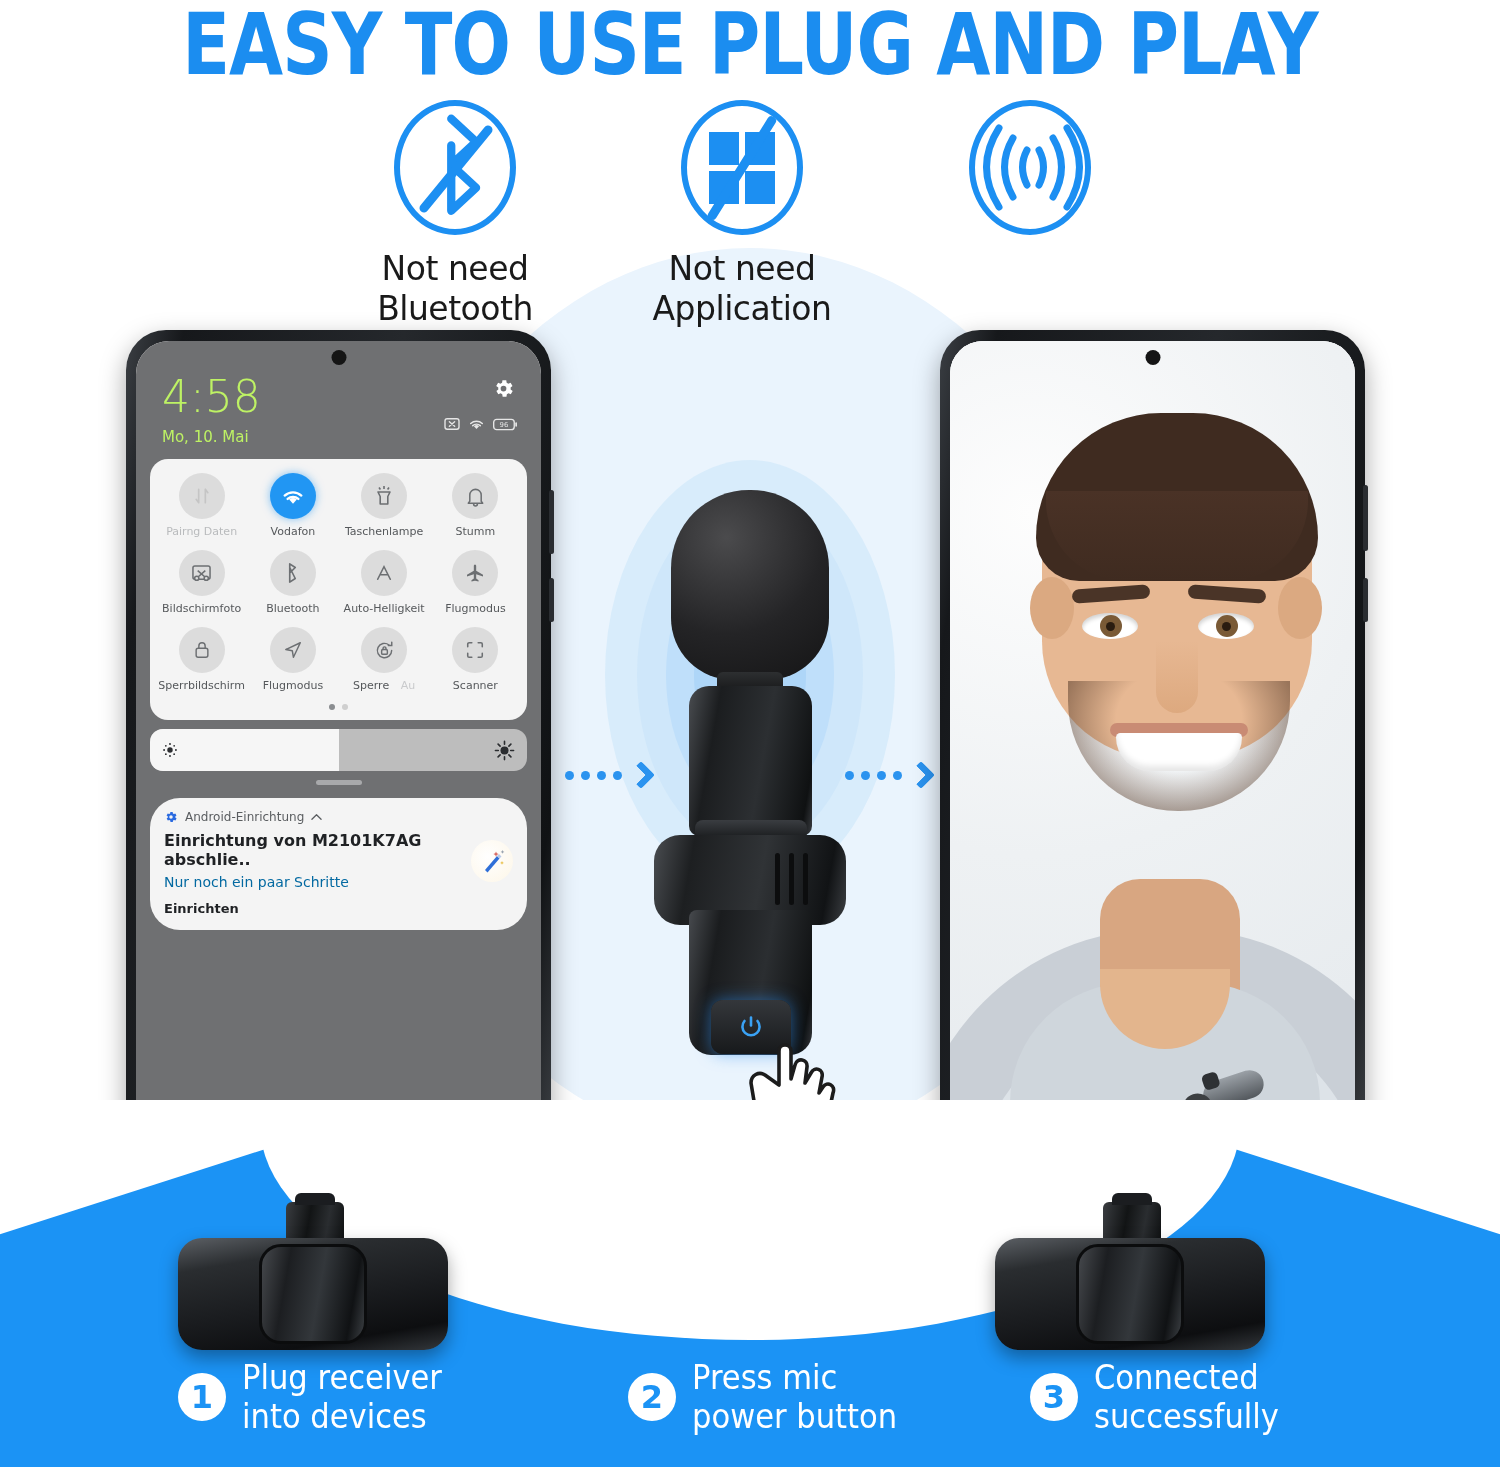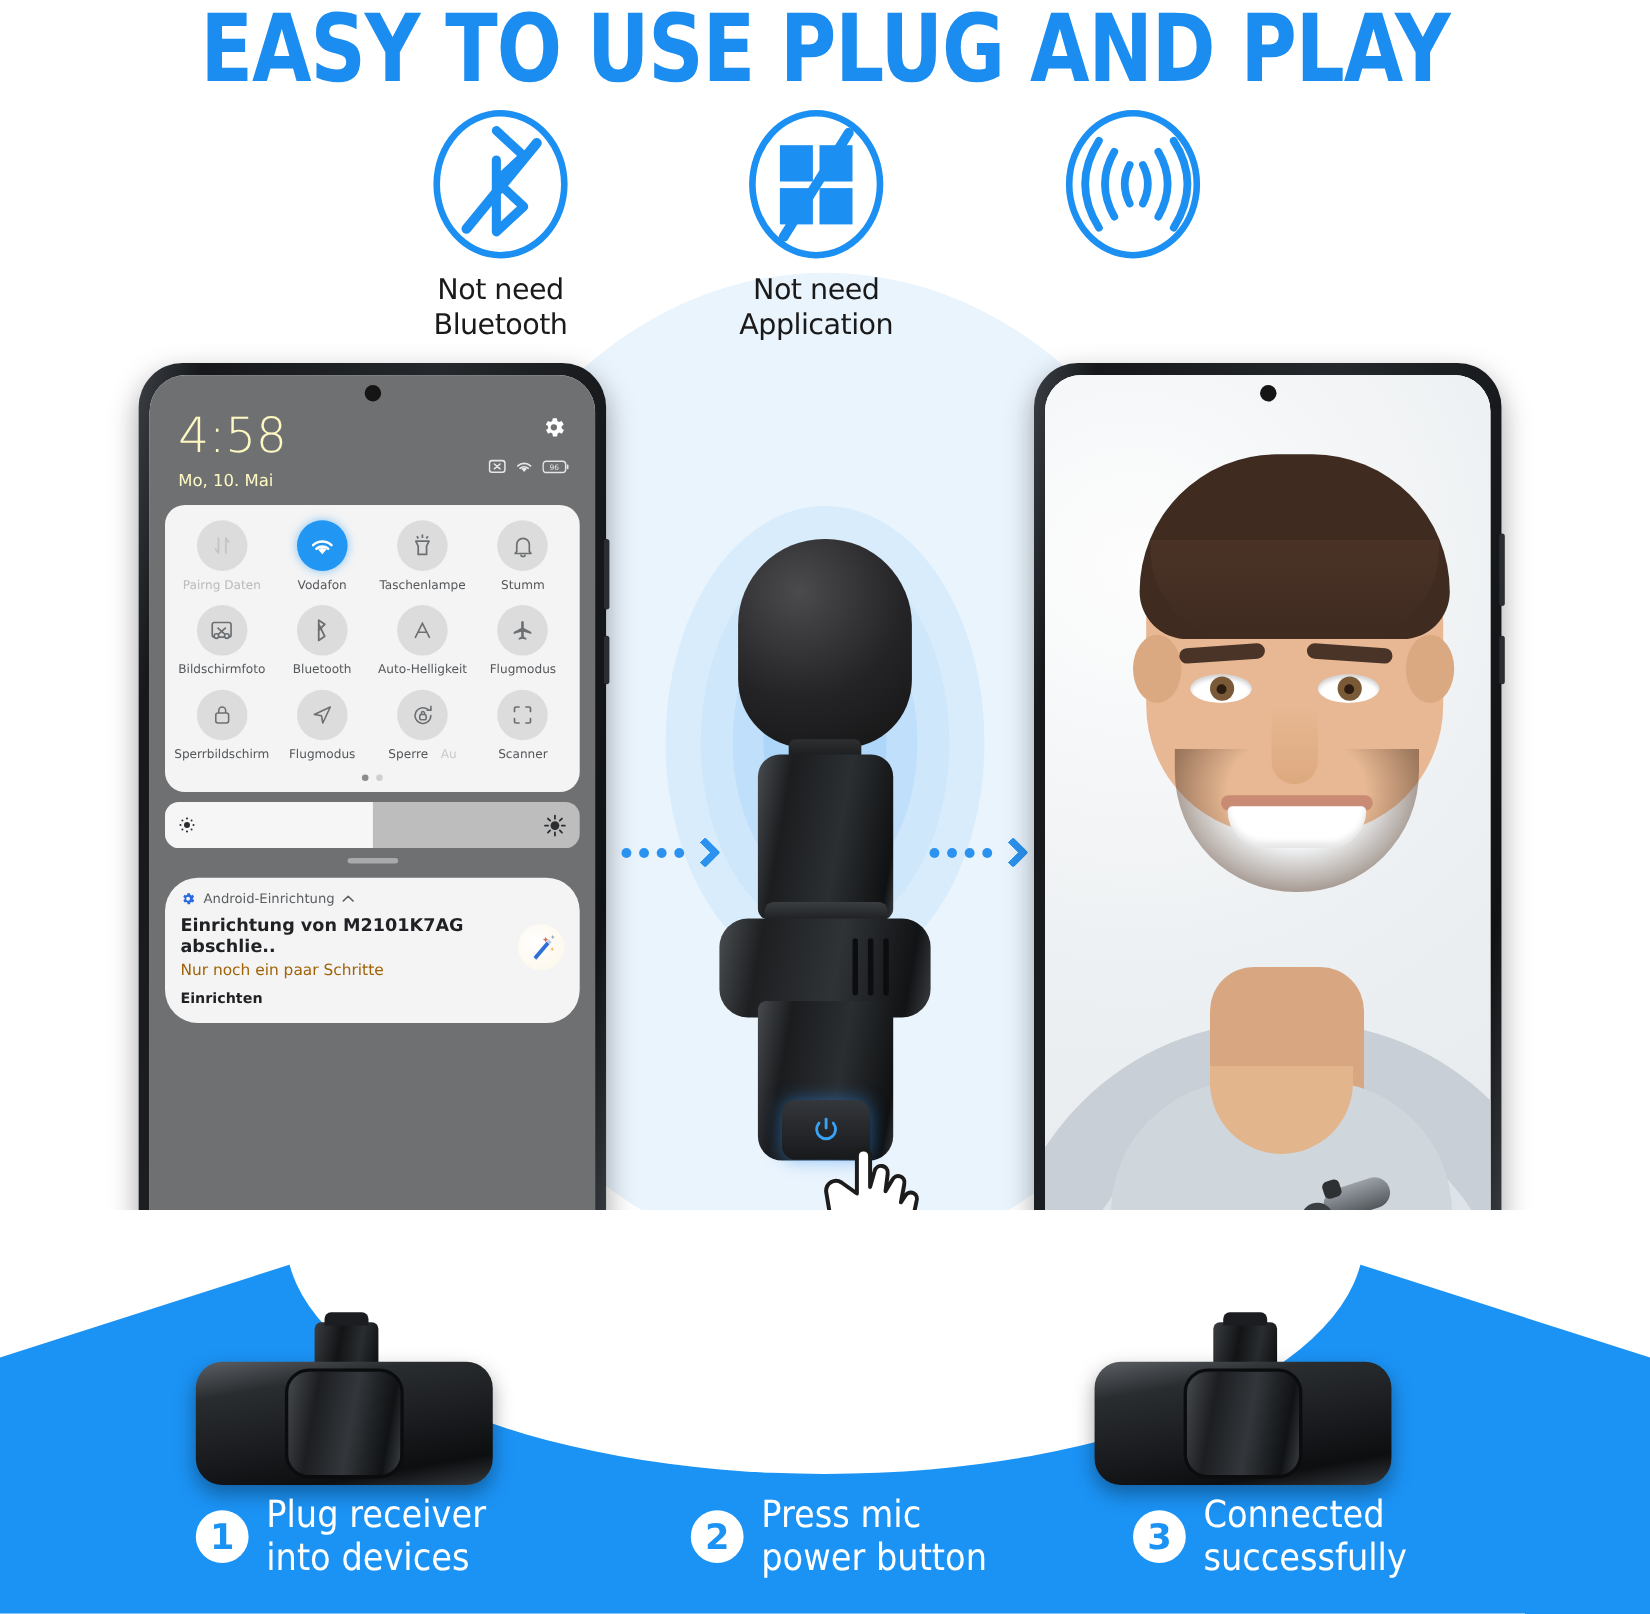--- a/index.html
+++ b/index.html
@@ -29,21 +29,21 @@
   .features { position: absolute; top: 100px; left: 0; width: 1500px; height: 220px; }
   .feature { position: absolute; width: 300px; text-align: center; }
   .feat-oval {
     width: 122px; height: 135px; margin: 0 auto;
     border: 6px solid #1c8ff2; border-radius: 50%;
     position: relative;
   }
   .feat-label {
     margin-top: 14px;
     font-family: "DejaVu Sans", sans-serif;
-    font-size: 26px; line-height: 1.22; color: #1a1a1a;
+    font-size: 33px; line-height: 1.22; color: #1a1a1a;
     font-weight: 400; letter-spacing: -0.5px;
   }
   .f1 { left: 305px; } .f2 { left: 592px; } .f3 { left: 880px; }
 
   
   .win-glyph { position:absolute; left:50%; top:50%; transform:translate(-50%,-50%);
     width:66px; height:72px; display:grid; grid-template-columns:1fr 1fr; grid-template-rows:1fr 1fr; gap:6px; }
   .win-glyph i { background:#1c8ff2; display:block; }
   .slash {
     position:absolute; left:50%; top:50%;
@@ -110,21 +110,21 @@
   }
   .side-btn { position: absolute; width: 5px; background: #2a2d31; border-radius: 3px; }
 
   
   #phoneL { left: 126px; top: 330px; width: 425px; height: 880px; }
   .qs-screen { background: #6f7072; position: absolute; inset: 0; display: flex; flex-direction: column; }
   .punch {
     position: absolute; left: 50%; transform: translateX(-50%); top: 9px;
     width: 15px; height: 15px; border-radius: 50%; background: #151515;
   }
-  .statusbar { padding: 34px 26px 0 26px; color: #fef9c3; position: relative; }
+  .statusbar { padding: 34px 26px 0 26px; color: #bef264; position: relative; }
   .clock { font-size: 44px; font-weight: 300; font-family: "DejaVu Sans", sans-serif; line-height: 1; letter-spacing: 0; }
   .datetxt { font-size: 15px; margin-top: 9px; font-family: "DejaVu Sans", sans-serif; }
   .gear-ico { position: absolute; right: 26px; top: 36px; width: 23px; height: 23px; }
   .statusicons { position: absolute; right: 24px; top: 76px; display: flex; align-items: center; gap: 8px; }
 
   .qs-card {
     margin: 13px 14px 0 14px; background: #f4f4f4; border-radius: 18px;
     padding: 14px 6px 10px 6px;
   }
   .qs-row { display: flex; }
@@ -151,21 +151,21 @@
   }
   .bright-fill { position: absolute; left:0; top:0; bottom:0; width: 50%; background: #f6f6f6; }
   .grabber { width: 46px; height: 5px; border-radius: 3px; background: #a8a9ab; margin: 9px auto 0 auto; }
 
   .notif {
     margin: 13px 14px 0 14px; background: #f4f4f4; border-radius: 30px;
     padding: 12px 14px 14px 14px; position: relative;
   }
   .notif-app { display:flex; align-items:center; gap:7px; font-size: 12px; color:#5a5d60; font-family:"DejaVu Sans",sans-serif; }
   .notif-title { font-size: 16px; font-weight: 600; color:#1f2124; margin-top: 7px; font-family:"DejaVu Sans",sans-serif; }
-  .notif-sub { font-size: 14px; color:#a16207; margin-top: 5px; font-family:"DejaVu Sans",sans-serif; }
+  .notif-sub { font-size: 14px; color:#0369a1; margin-top: 5px; font-family:"DejaVu Sans",sans-serif; }
   .notif-action { font-size: 13px; font-weight: 600; color:#1f2124; margin-top: 11px; font-family:"DejaVu Sans",sans-serif; }
   .notif-img {
     position: absolute; right: 14px; top: 42px; width: 42px; height: 42px;
     border-radius: 50%; background: radial-gradient(circle at 40% 40%, #ffffff, #fdf6e7);
     display:flex; align-items:center; justify-content:center;
   }
 
   .navbar { margin-top: auto; height: 72px; display:flex; align-items:center; justify-content:center; gap: 84px; }
   .nav-sq { width: 15px; height: 15px; background: #c9cacb; }
   .nav-ci { width: 21px; height: 21px; border-radius: 50%; border: 2px solid #c9cacb; }

